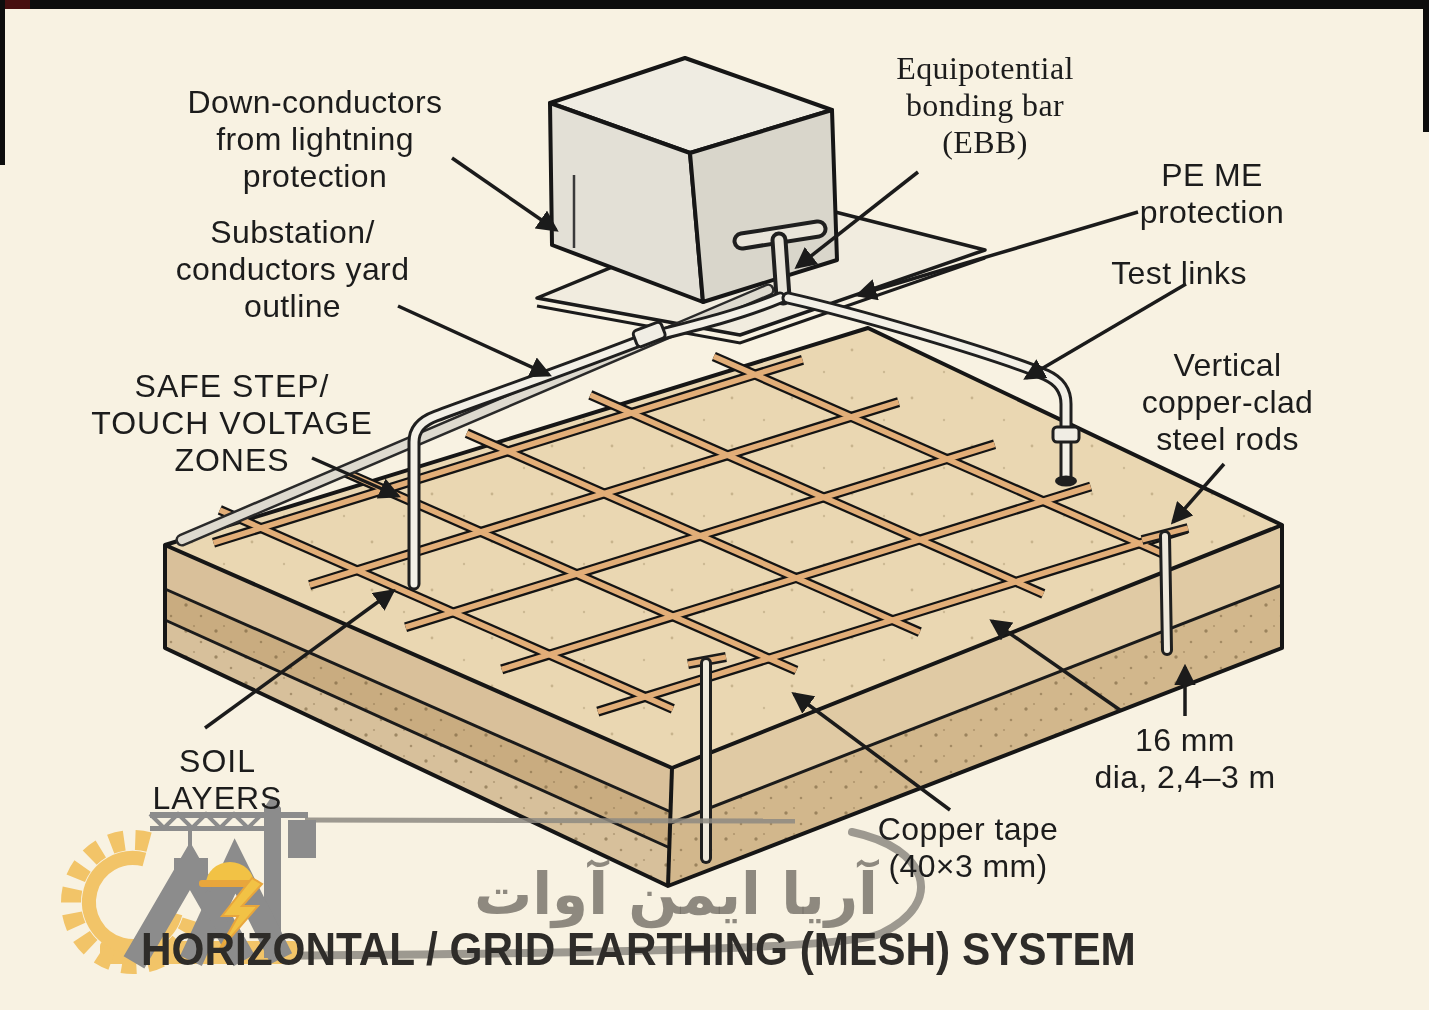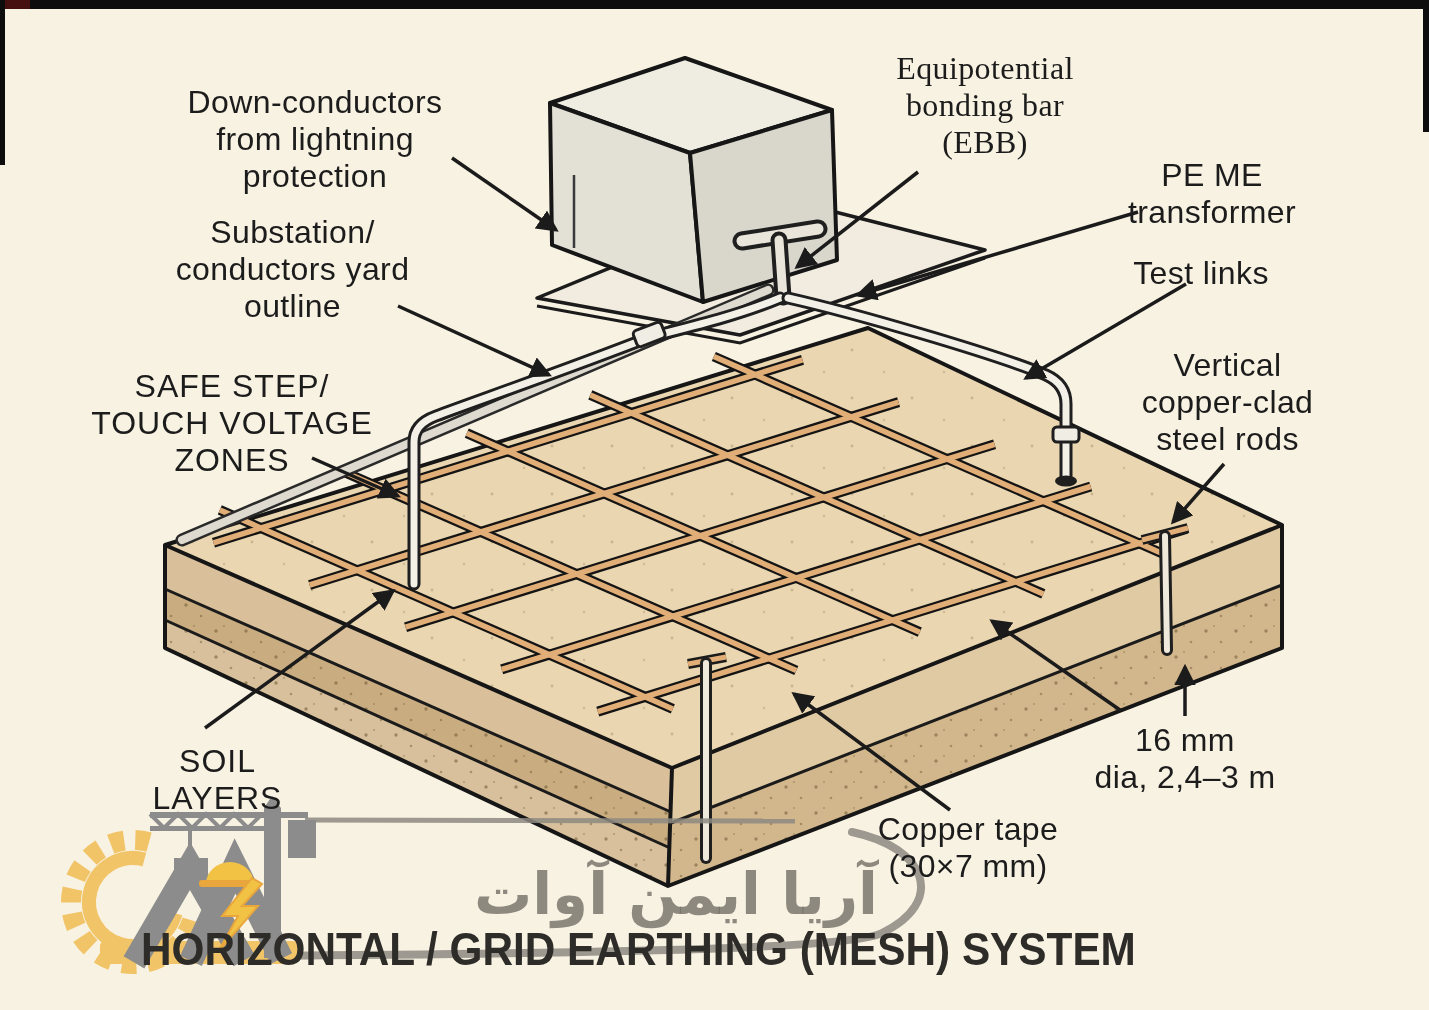--- a/index.html
+++ b/index.html
@@ -215,29 +215,29 @@
 outline</div>
 <div class="label caps" style="left:58px;top:368px;width:348px;">SAFE STEP/
 TOUCH VOLTAGE
 ZONES</div>
 <div class="label caps" style="left:95px;top:731px;width:245px;margin-top:12px;">SOIL
 LAYERS</div>
 <div class="label" style="left:830px;top:50px;width:310px;font-family:Liberation Serif, serif;">Equipotential
 bonding bar
 (EBB)</div>
 <div class="label" style="left:1062px;top:157px;width:300px;">PE ME
-transformer</div>
-<div class="label" style="left:1076px;top:255px;width:250px;">Test links</div>
+protection</div>
+<div class="label" style="left:1054px;top:255px;width:250px;">Test links</div>
 <div class="label" style="left:1075px;top:347px;width:305px;">Vertical
 copper-clad
 steel rods</div>
 <div class="label" style="left:1040px;top:722px;width:290px;">16 mm
 dia, 2,4–3 m</div>
 <div class="label" style="left:823px;top:811px;width:290px;">Copper tape
-(30×7 mm)</div>
+(40×3 mm)</div>
 
 <div id="brand-text">آریا ایمن آوات</div>
 <div id="main-title">HORIZONTAL / GRID EARTHING (MESH) SYSTEM</div>
 
 <div class="frame-edge" style="left:0;top:0;width:1429px;height:9px;"></div>
 <div class="frame-edge" style="left:0;top:0;width:30px;height:9px;background:#471010;"></div>
 <div class="frame-edge" style="left:0;top:0;width:5px;height:165px;"></div>
 <div class="frame-edge" style="right:0;top:0;width:6px;height:132px;"></div>
 
 </body></html>

